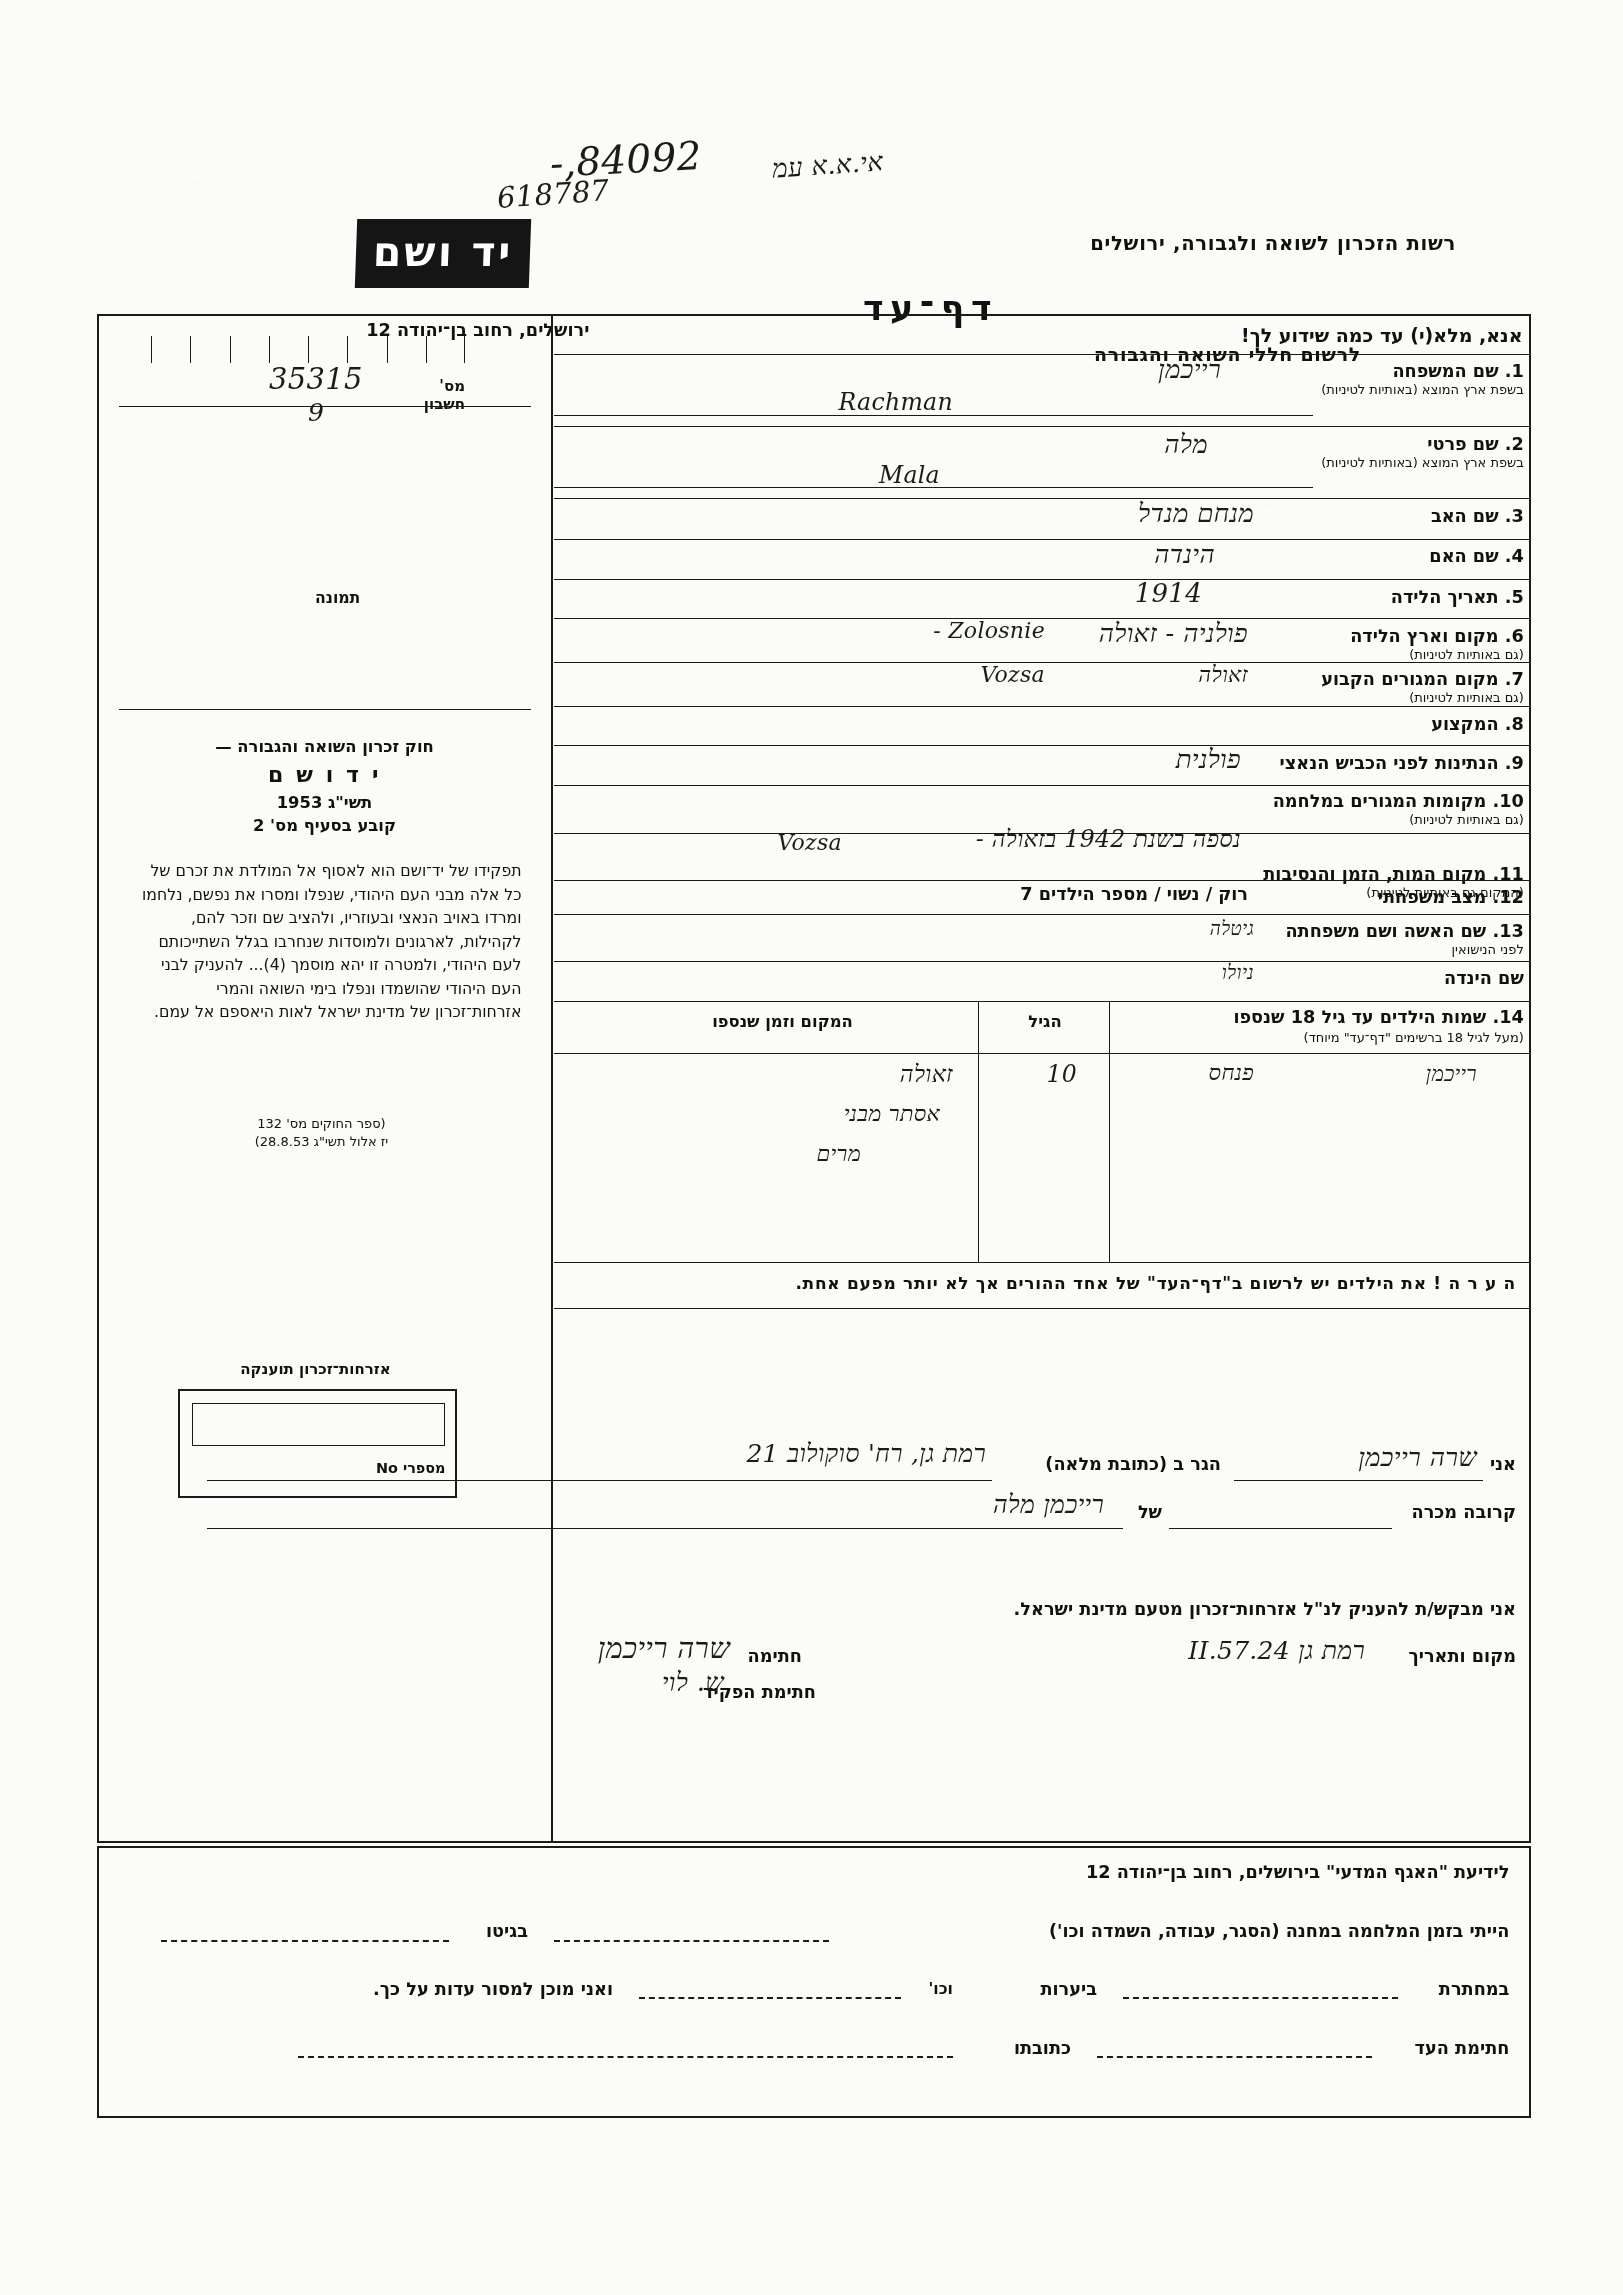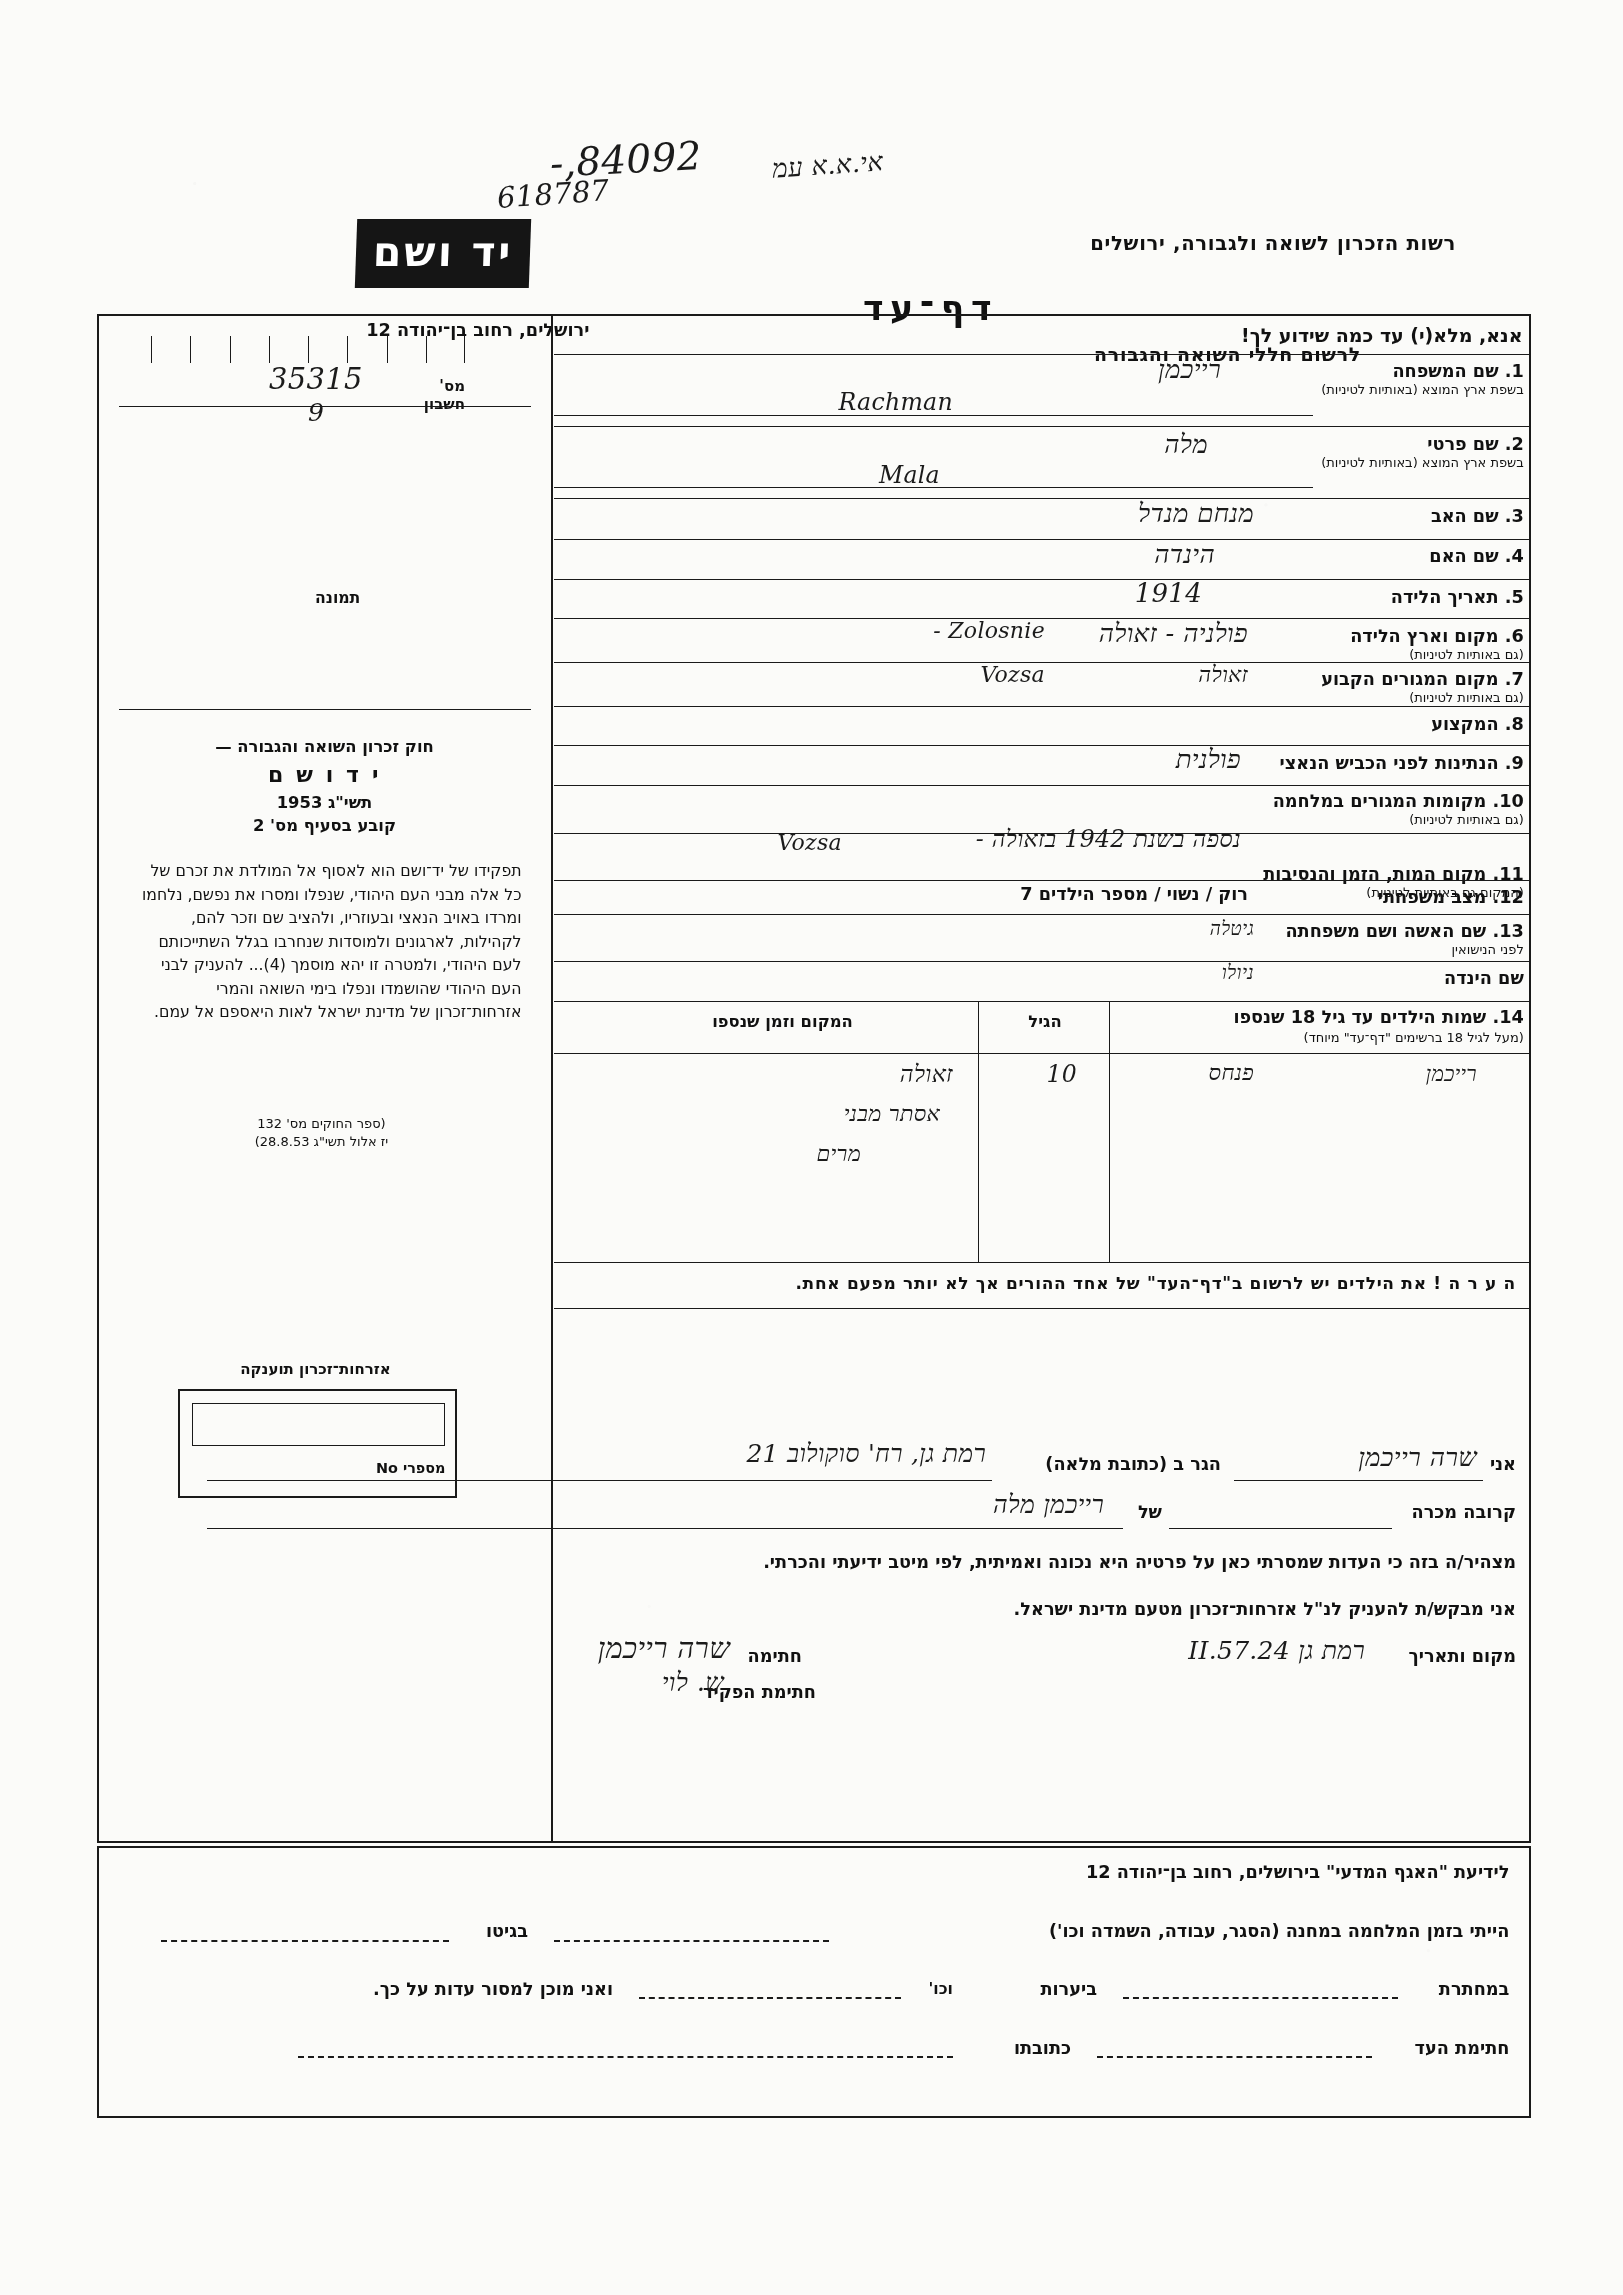--- a/index.html
+++ b/index.html
@@ -337,21 +337,20 @@
     <div class="decl-text heb" style="right:308px;top:11.8px;">הגר ב (כתובת מלאה)</div>
     <div class="hand" style="position:absolute;right:543px;top:-2.6px;font-size:25px;">רמת גן, רח' סוקולוב 21</div>
     <div class="dotline" style="right:537px;top:38px;width:785px;"></div>
 
     <div class="decl-text heb" style="right:13px;top:60px;">קרובה מכרה</div>
     <div class="decl-text heb" style="right:367px;top:60px;">של</div>
     <div class="hand" style="position:absolute;right:425px;top:48px;font-size:25px;">רייכמן מלה</div>
     <div class="dotline" style="right:137px;top:86px;width:223px;"></div>
     <div class="dotline" style="right:406px;top:86px;width:916px;"></div>
 
-    <div class="decl-text heb" style="right:13px;top:110px;">מצהיר/ה בזה כי העדות שמסרתי כאן על פרטיה היא נכונה ואמיתית, לפי מיטב ידיעתי והכרתי.</div>
     <div class="decl-text heb" style="right:13px;top:157px;">אני מבקש/ת להעניק לנ"ל אזרחות־זכרון מטעם מדינת ישראל.</div>
 
     <div class="decl-text heb" style="right:13px;top:204px;">מקום ותאריך</div>
     <div class="hand" style="position:absolute;right:164px;top:194px;font-size:25px;">רמת גן  24.II.57</div>
 
     <div class="decl-text heb" style="right:727px;top:204px;">חתימה</div>
     <div class="hand" style="position:absolute;right:799px;top:189px;font-size:29px;">שרה רייכמן</div>
 
     <div class="decl-text heb" style="right:713px;top:240px;">חתימת הפקיד</div>
     <div class="hand" style="position:absolute;right:805px;top:225px;font-size:26px;">ש. לוי</div>

